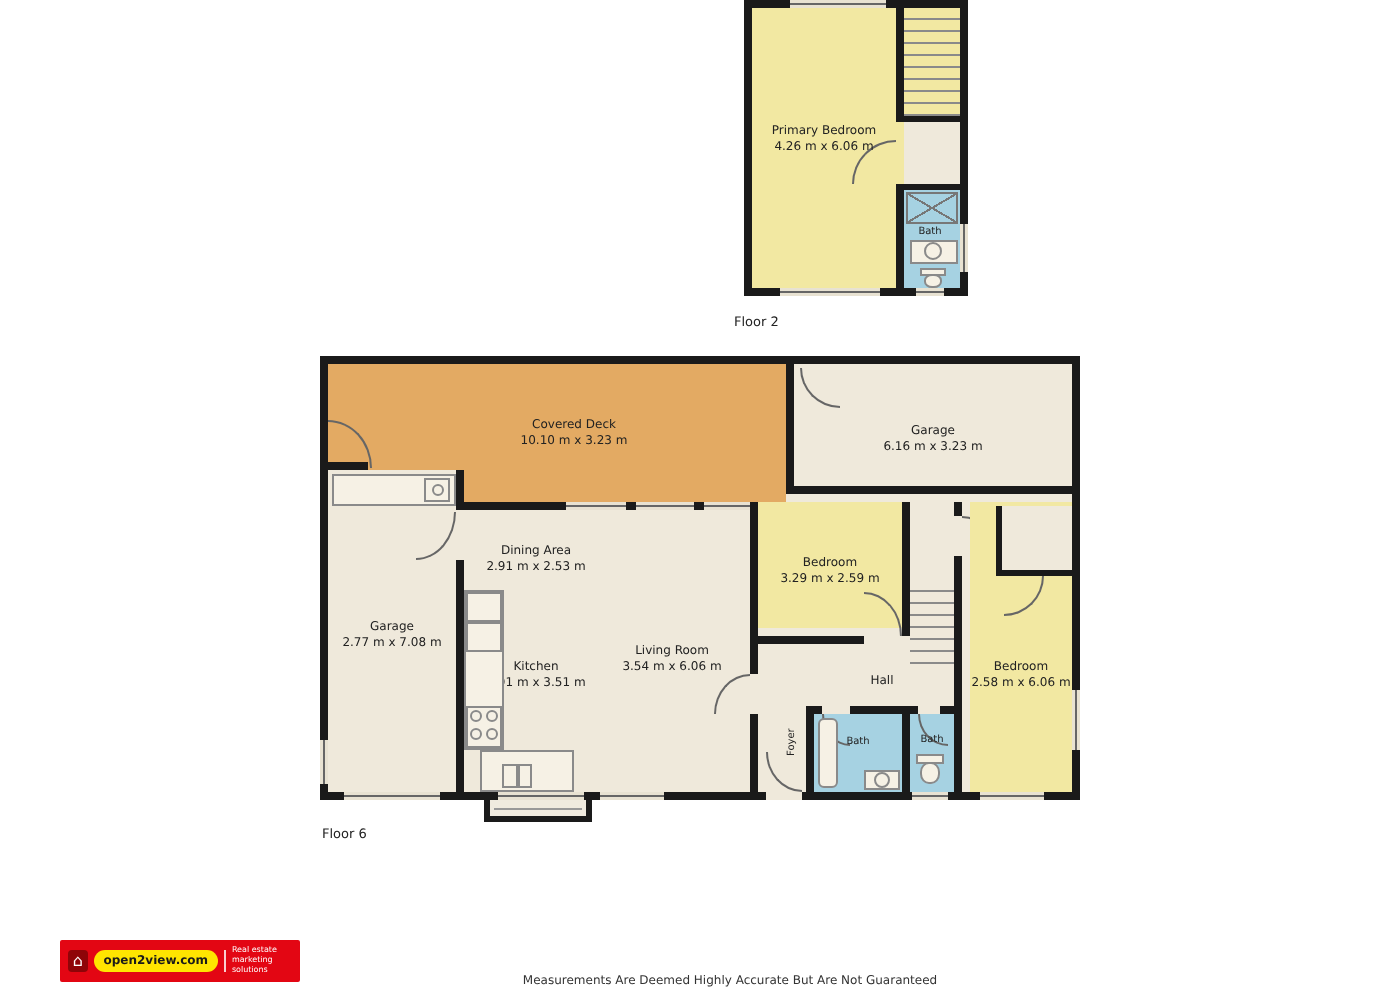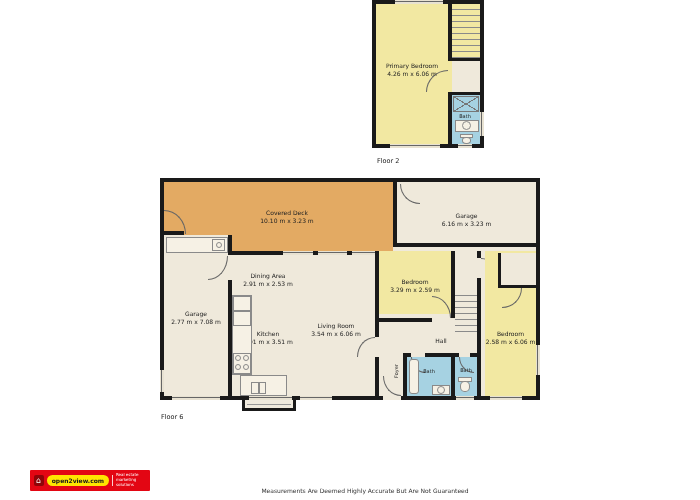--- a/index.html
+++ b/index.html
@@ -59,21 +59,21 @@
     <div class="winh" style="left:19px;top:-4px;width:48px;"></div>
     <div class="winh" style="left:14px;bottom:-4px;width:50px;"></div>
     <div class="winh" style="left:82px;bottom:-4px;width:14px;"></div>
     <div class="winv" style="right:-4px;top:108px;height:24px;"></div>
 
     <div class="lbl" style="left:0;top:58px;width:72px;">
       <div>Primary Bedroom</div>
       <div class="dims">4.26 m x 6.06 m</div>
     </div>
   </div>
-  <div class="floor-tag" style="left:377px;top:157px;">Floor 2</div>
+  <div class="floor-tag" style="left:367px;top:157px;">Floor 2</div>
 
   <div class="room" style="left:160px;top:178px;width:380px;height:222px;background:#efe9db;border:4px solid #1a1a1a;overflow:visible;">
 
     <div class="room" style="left:0;top:0;width:229px;height:69px;background:#e3aa63;"></div>
     <div class="lbl" style="left:68px;top:27px;width:110px;">
       <div>Covered Deck</div>
       <div class="dims">10.10 m x 3.23 m</div>
     </div>
     <div class="arc tr" style="left:0;top:28px;width:22px;height:24px;"></div>
     <div class="w" style="left:64px;top:69px;width:165px;height:4px;"></div>

